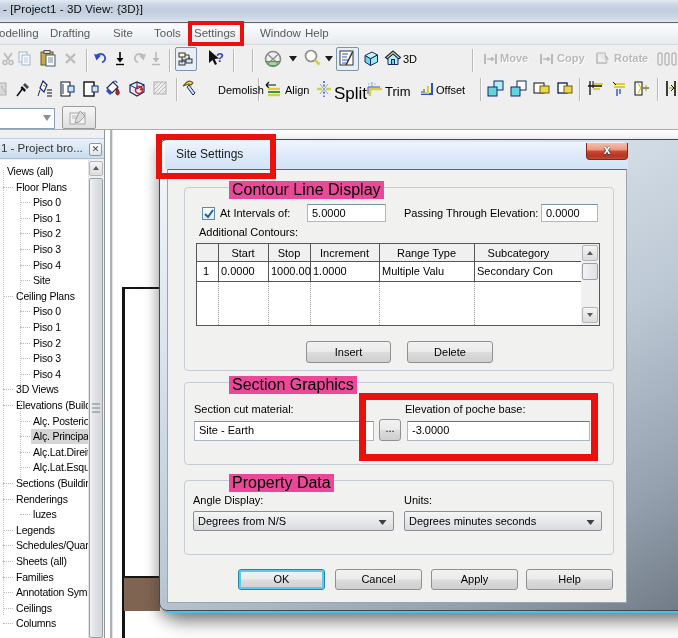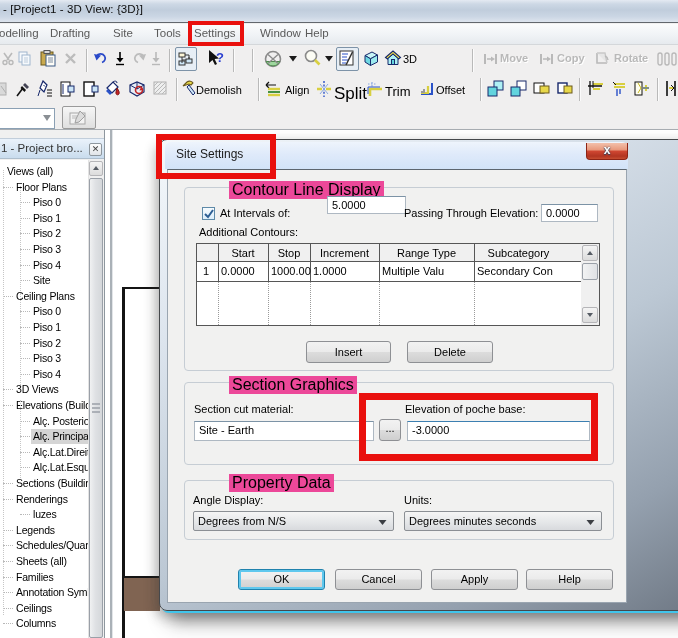--- a/index.html
+++ b/index.html
@@ -178,21 +178,21 @@
     <path d="M13 7 L15 10 L11.5 10.5 Z" fill="#c42525"></path>
   </svg>
 <svg class="abs" style="left:153px;top:81px;z-index:30" width="15" height="15" viewBox="0 0 15 15">
     <rect x="1" y="1" width="12" height="12" fill="#eee" stroke="#b0b0b0"></rect>
     <path d="M1 5 L5 1 M1 9 L9 1 M1 13 L13 1 M5 13 L13 5 M9 13 L13 9" stroke="#b9b9b9"></path>
   </svg>
 <svg class="abs" style="left:181px;top:80px;z-index:30" width="17" height="18" viewBox="0 0 17 18">
     <path d="M2 6 L6 2 C8 0.5,11 1,12 3 L10 5 L8 4 Z" fill="#e8d84a" stroke="#6b5a1e" stroke-width="1.1"></path>
     <path d="M8 5 L14 13 L12 15 L6 7 Z" fill="#cde6f7" stroke="#17286b"></path>
   </svg>
-<div class="abs" style="left:196px;top:84px;font-size:11px;color:#000;">Demolish</div>
+<div class="abs" style="left:218px;top:84px;font-size:11px;color:#000;">Demolish</div>
 <svg class="abs" style="left:265px;top:80px;z-index:30" width="18" height="18" viewBox="0 0 18 18">
     <path d="M1 5 h10 M1 5 l3 -3 M1 5 l3 3" stroke="#111" stroke-width="1.2" fill="none"></path>
     <path d="M3 9 h12" stroke="#d8cf40" stroke-width="2.4"></path>
     <path d="M3 12 h12" stroke="#1a7a1a" stroke-width="1.6"></path>
     <path d="M3 15 h12" stroke="#d8cf40" stroke-width="2.4"></path>
   </svg>
 <div class="abs" style="left:285px;top:84px;font-size:11px;color:#000;">Align</div>
 <svg class="abs" style="left:315px;top:80px;z-index:30" width="18" height="18" viewBox="0 0 18 18">
     <path d="M9 1 v16" stroke="#2a52c8" stroke-width="1.4" stroke-dasharray="2 1.6"></path>
     <path d="M2 9 h5 M11 9 h5" stroke="#d8cf40" stroke-width="2.6"></path>
@@ -359,21 +359,21 @@
 </div>
   </div>
 <div class="grp" style="left:184px;top:187px;width:430px;height:184px;z-index:20;">
     <div class="grplbl">Contour Line Display</div>
   </div>
 <div class="abs" style="left:202px;top:207px;width:13px;height:13px;background:linear-gradient(180deg,#f6fbfe,#dceefb);border:1px solid #5e8aa8;z-index:20;"></div>
 <svg class="abs" style="left:204px;top:209px;z-index:30" width="11" height="11" viewBox="0 0 11 11">
     <path d="M1 5 L4 8 L9 1" fill="none" stroke="#2d5f94" stroke-width="2"></path>
   </svg>
 <div class="t" style="left:220px;top:207px;z-index:20;">At Intervals of:</div>
-<div class="field" style="left:307px;top:196px;width:79px;height:18px;z-index:20;margin-left:20px;">5.0000</div>
+<div class="field" style="left:307px;top:204px;width:79px;height:18px;z-index:20;">5.0000</div>
 <div class="t" style="left:404px;top:207px;z-index:20;">Passing Through Elevation:</div>
 <div class="field" style="left:541px;top:204px;width:57px;height:18px;z-index:20;">0.0000</div>
 <div class="t" style="left:199px;top:226px;z-index:20;">Additional Contours:</div>
 <div class="abs" style="left:196px;top:243px;width:404px;height:83px;background:#fff;border:1px solid #565656;z-index:20;" id="tbl"></div>
 <div class="abs" style="left:197px;top:244px;width:384px;height:18px;background:#f0f0f0;border-bottom:1px solid #565656;z-index:20;"></div>
 <div class="abs" style="left:218px;top:244px;width:1px;height:37px;background:#565656;z-index:20;"></div>
 <div class="abs" style="left:218px;top:281px;width:1px;height:44px;border-left:1px dotted #9a9a9a;z-index:20;"></div>
 <div class="abs" style="left:268px;top:244px;width:1px;height:37px;background:#565656;z-index:20;"></div>
 <div class="abs" style="left:268px;top:281px;width:1px;height:44px;border-left:1px dotted #9a9a9a;z-index:20;"></div>
 <div class="abs" style="left:310px;top:244px;width:1px;height:37px;background:#565656;z-index:20;"></div>
@@ -407,21 +407,21 @@
 <div class="btn" style="left:306px;top:341px;width:85px;height:22px;line-height:20px;z-index:20;">Insert</div>
 <div class="btn" style="left:407px;top:341px;width:86px;height:22px;line-height:20px;z-index:20;">Delete</div>
 <div class="grp" style="left:184px;top:382px;width:430px;height:83px;z-index:20;">
     <div class="grplbl">Section Graphics</div>
   </div>
 <div class="t" style="left:194px;top:403px;z-index:20;">Section cut material:</div>
 <div class="t" style="left:405px;top:403px;z-index:20;">Elevation of poche base:</div>
 <div class="field" style="left:194px;top:421px;width:180px;height:20px;z-index:20;">Site - Earth</div>
 <div class="btn" style="left:379px;top:419px;width:22px;height:22px;line-height:16px;z-index:20;">...</div>
 <div class="field" style="left:407px;top:421px;width:183px;height:20px;border-top-color:#3c7fb1;z-index:20;">-3.0000</div>
-<div class="grp" style="left:184px;top:480px;width:430px;height:60px;z-index:20;">
+<div class="grp" style="left:184px;top:480px;width:430px;height:75px;z-index:20;">
     <div class="grplbl">Property Data</div>
   </div>
 <div class="t" style="left:193px;top:494px;z-index:20;">Angle Display:</div>
 <div class="t" style="left:404px;top:494px;z-index:20;text-align:center;">Units:</div>
 <div class="abs" style="left:193px;top:511px;width:201px;height:20px;background:linear-gradient(180deg,#f5f5f5,#e4e6e8 60%,#d8dadd);border:1px solid #8b8f94;border-radius:2px;font-size:11px;color:#000;padding:3px 0 0 4px;z-index:20;">Degrees from N/S
 <svg style="position:absolute;right:6px;top:7px" width="9" height="7" viewBox="0 0 9 7">
       <path d="M0.5 1 L8.5 1 L4.5 6 Z" fill="#3c3f44"></path>
     </svg></div>
 <div class="abs" style="left:404px;top:511px;width:198px;height:20px;background:linear-gradient(180deg,#f5f5f5,#e4e6e8 60%,#d8dadd);border:1px solid #8b8f94;border-radius:2px;font-size:11px;color:#000;padding:3px 0 0 4px;z-index:20;">Degrees minutes seconds
 <svg style="position:absolute;right:6px;top:7px" width="9" height="7" viewBox="0 0 9 7">

